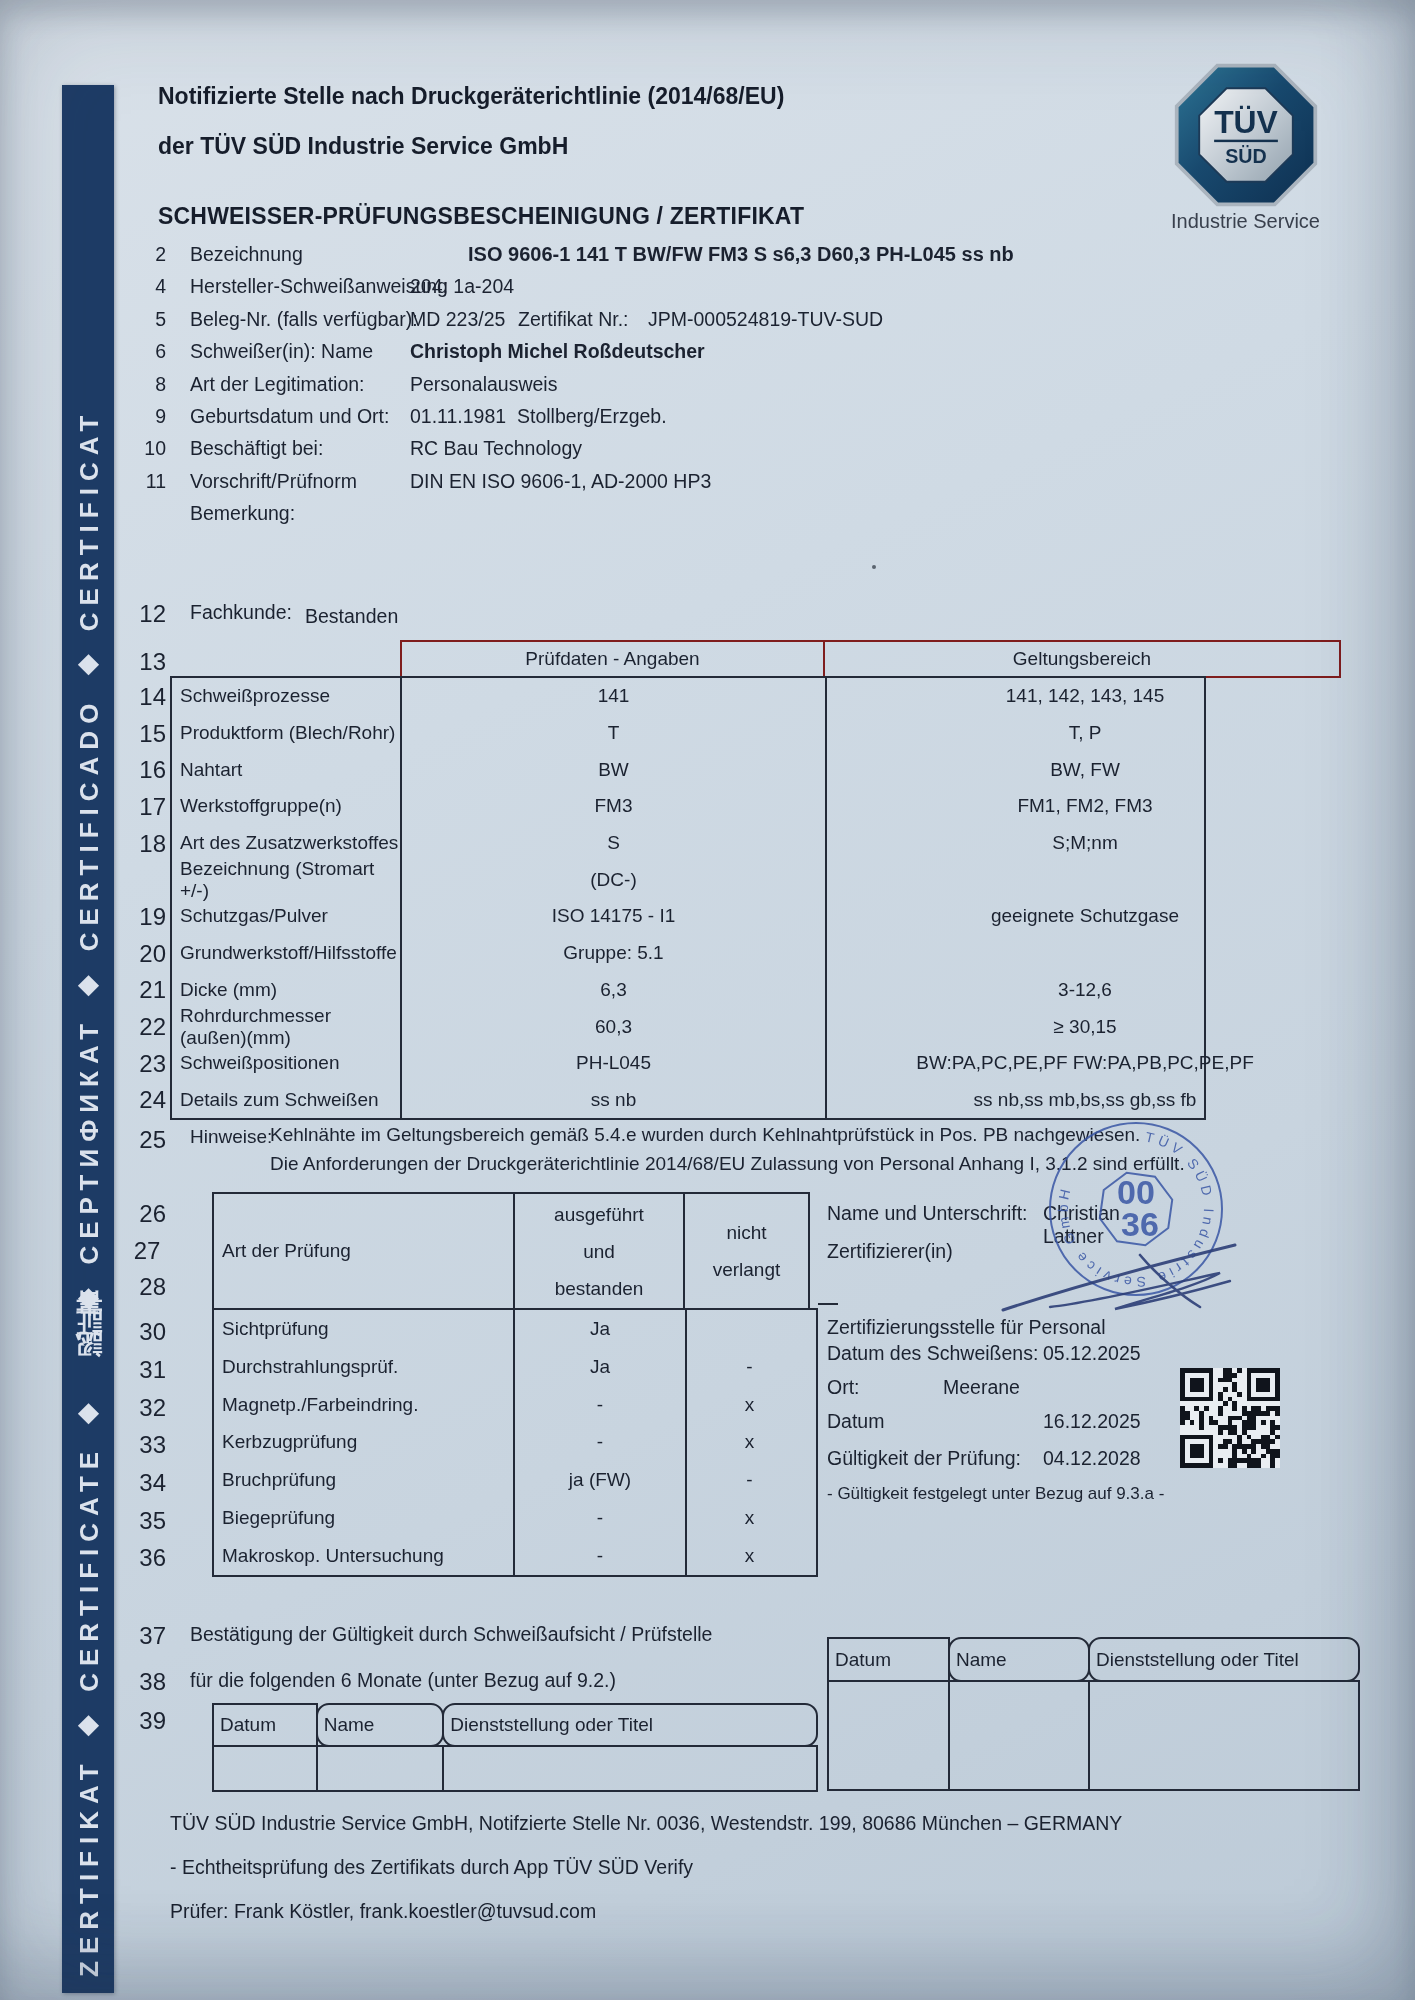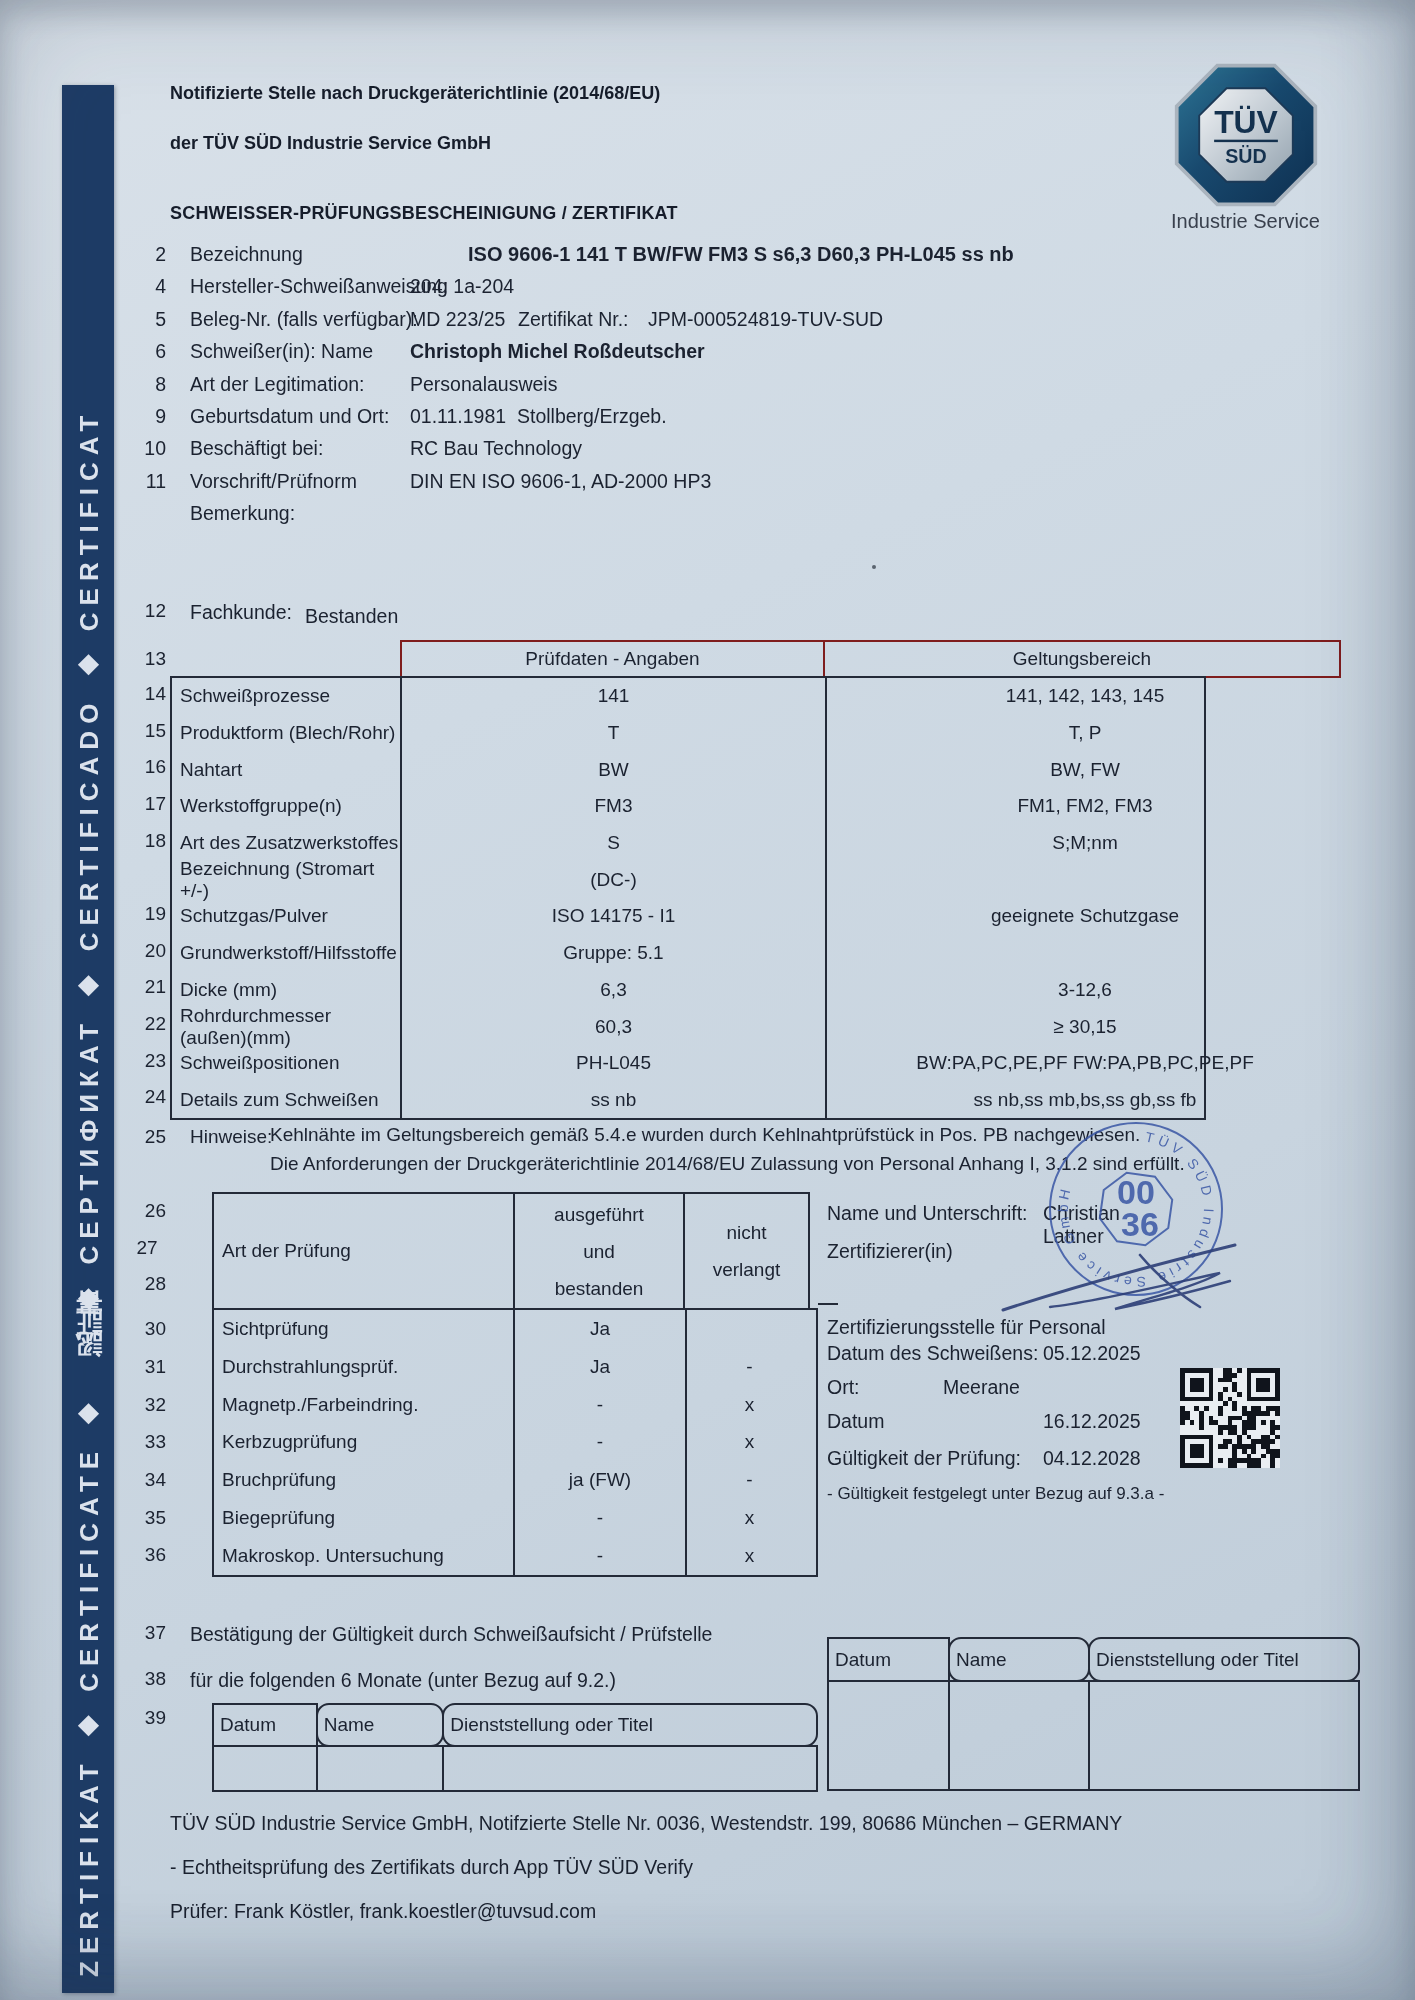--- a/index.html
+++ b/index.html
@@ -6,28 +6,28 @@
   body{
     width:1415px;height:2000px;position:relative;overflow:hidden;
     background:linear-gradient(155deg,#d9e1e9 0%,#cfdae4 35%,#c8d4df 65%,#bccad7 100%);
     font-family:"Liberation Sans",sans-serif;color:#1b2230;
   }
   body::after{content:"";position:absolute;inset:0;pointer-events:none;
     box-shadow:inset 0 0 110px rgba(40,55,78,.22), inset -28px -40px 70px rgba(40,55,78,.16), inset 0 14px 26px rgba(30,42,60,.18);}
   .abs{position:absolute;}
   .t{font-size:19.5px;line-height:24px;}
   .b{font-weight:700;}
-  .num{position:absolute;left:128px;width:38px;text-align:right;font-size:19px;}
+  .num{position:absolute;left:128px;width:38px;text-align:right;font-size:24px;}
   
   .banner{position:absolute;left:62px;top:85px;width:52px;height:1908px;background:#1e3c66;box-shadow:1px 1px 4px rgba(20,30,50,.35);}
   .banner-text{position:absolute;inset:0;writing-mode:vertical-rl;transform:rotate(180deg);
     display:flex;align-items:center;justify-content:flex-start;padding:16px 0;
     font-size:26px;font-weight:700;letter-spacing:7px;color:#dde4ee;white-space:nowrap;}
   
-  .hline{position:absolute;left:170px;font-size:18px;font-weight:700;color:#161d2b;}
+  .hline{position:absolute;left:158px;font-size:23px;font-weight:700;color:#161d2b;}
   
   .logo-cap{position:absolute;left:1158px;top:210px;width:175px;text-align:center;font-size:20px;color:#39404d;}
   
   .info{position:absolute;left:128px;top:243px;width:1100px;}
   .irow{position:relative;height:32.4px;}
   .irow .no{position:absolute;left:0;width:38px;text-align:right;font-size:19.5px;}
   .irow .lab{position:absolute;left:62px;font-size:19.5px;}
   .irow .val{position:absolute;left:282px;font-size:19.5px;}
   
   .mtable{position:absolute;left:170px;top:640px;width:1175px;font-size:19px;}

